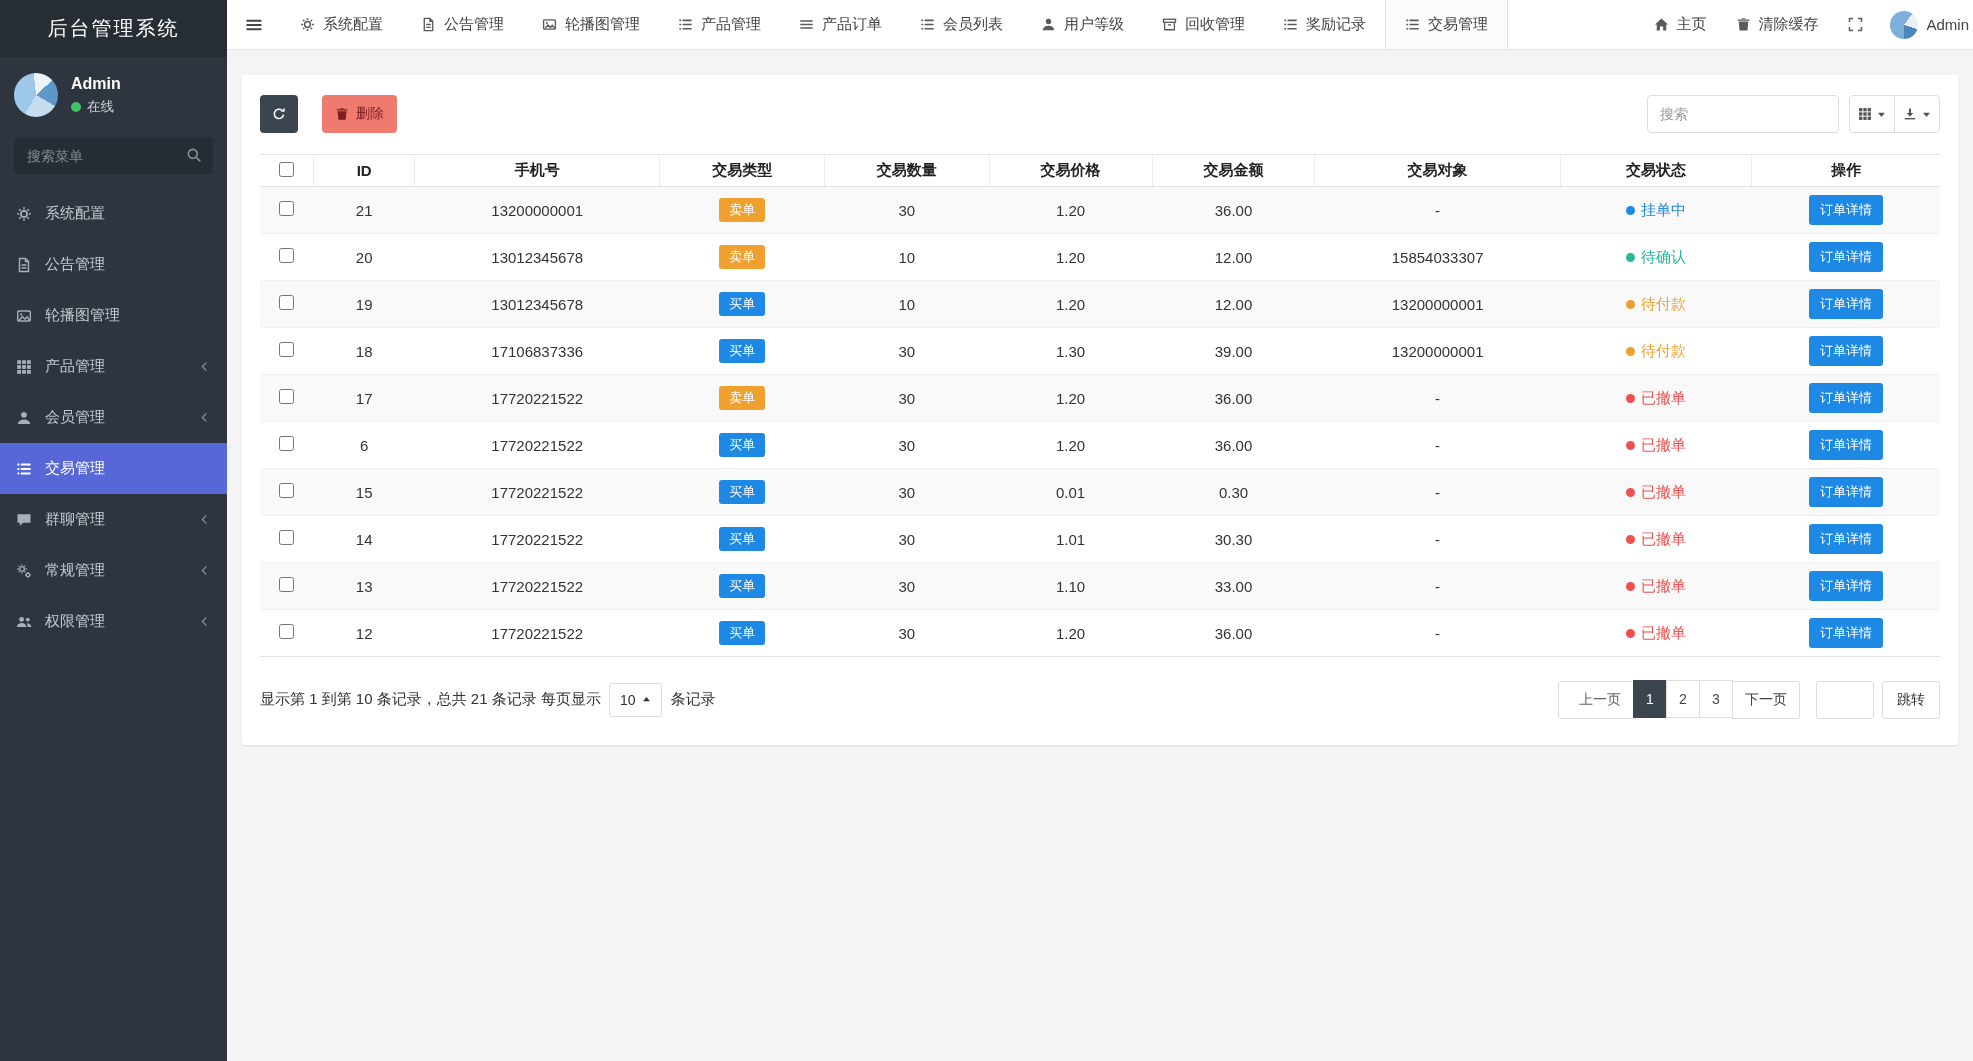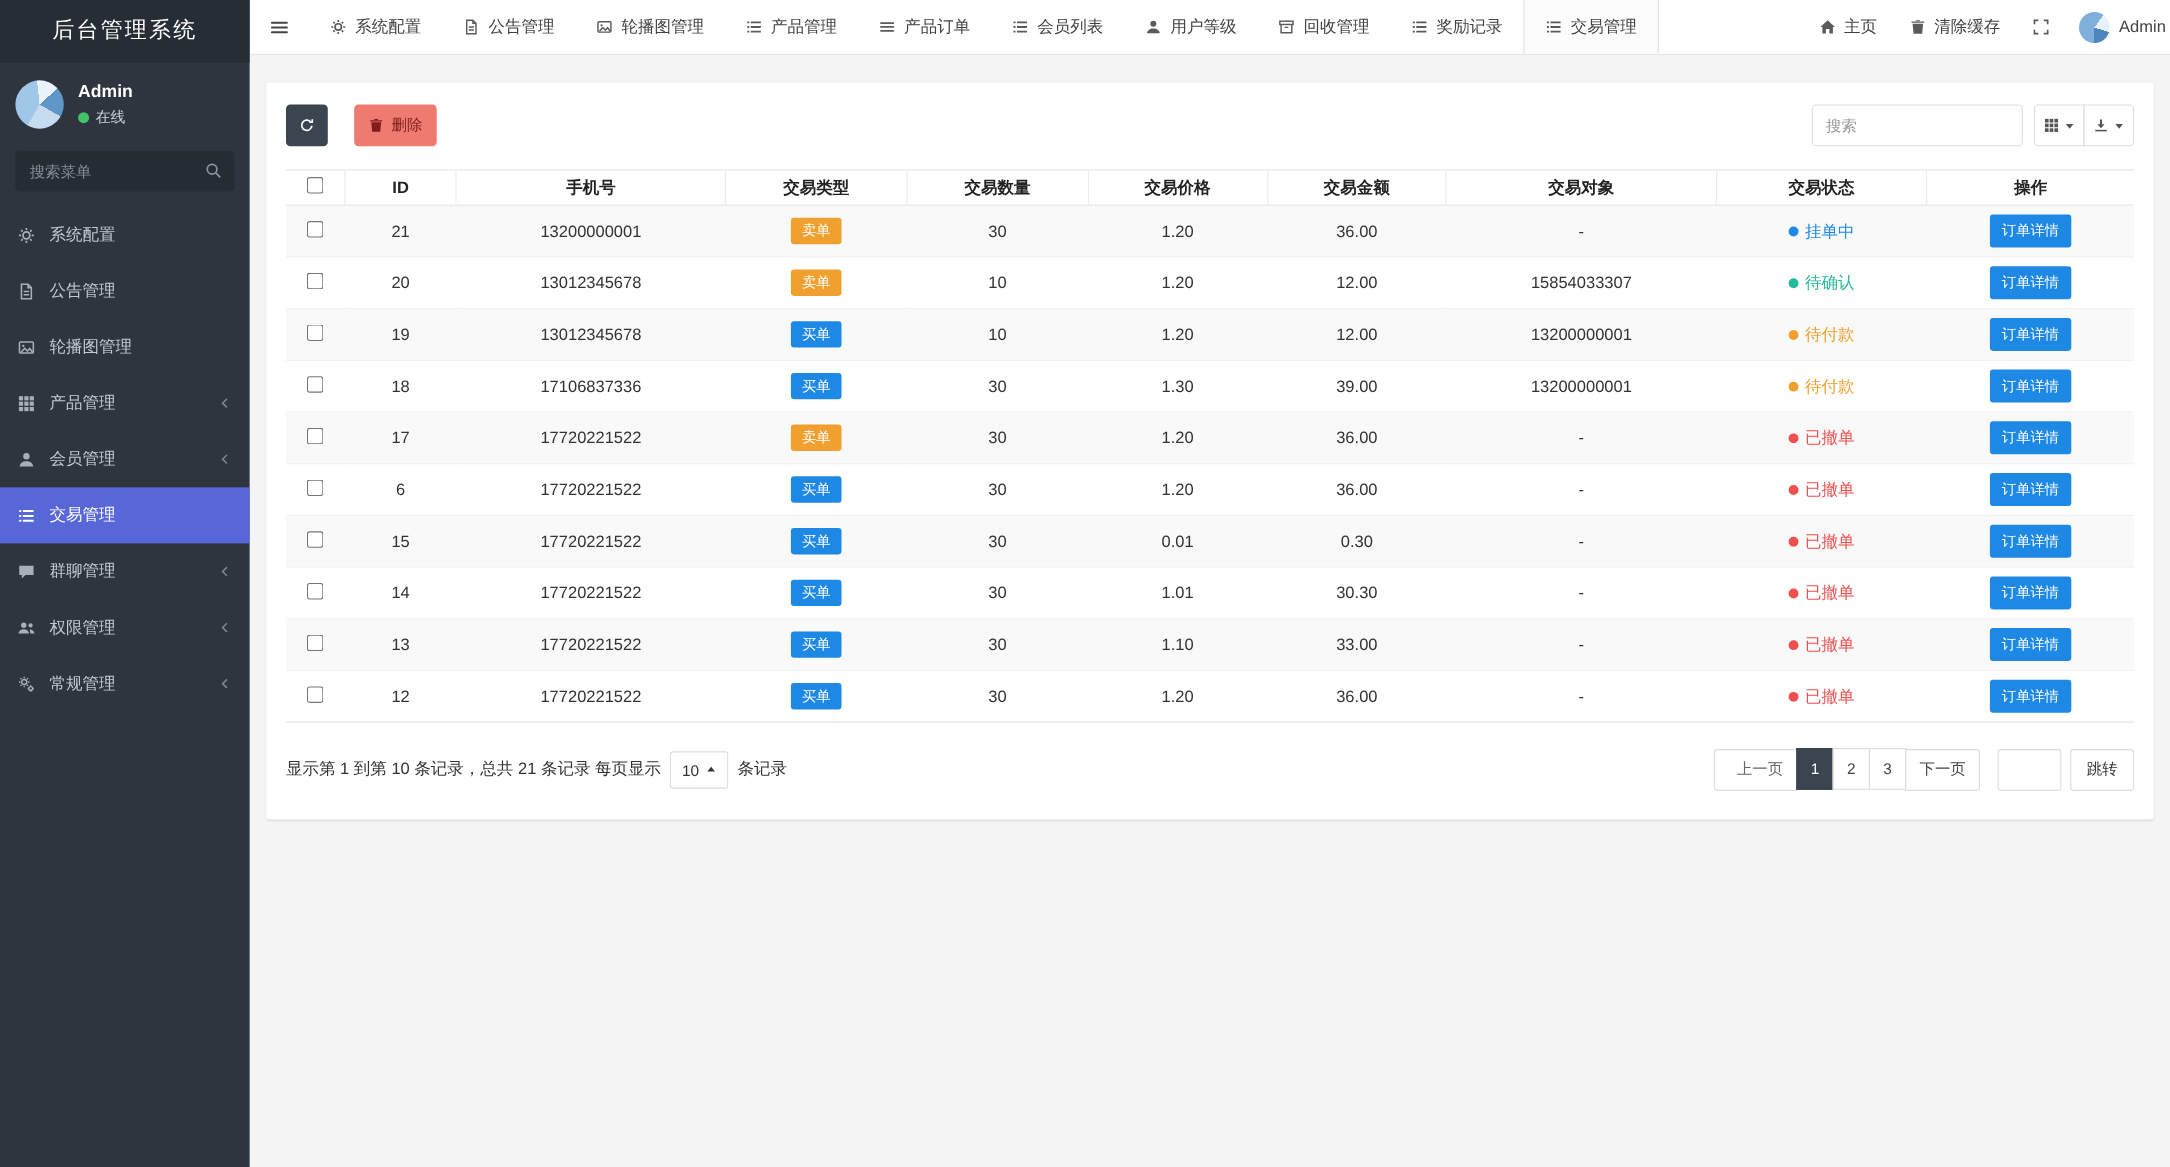--- a/index.html
+++ b/index.html
@@ -266,44 +266,44 @@
           </span>
           <span class="lbl">群聊管理</span>
           <span class="ic chev">
             <svg viewBox="0 0 16 16" fill="none" stroke="currentColor" stroke-width="1.8">
               <path d="M10.2 3.2 5.4 8l4.8 4.8"></path>
             </svg>
           </span>
         </div>
         <div class="menu-item">
           <span class="ic">
+            <svg viewBox="0 0 16 16" fill="none" stroke="currentColor" stroke-width="1.3">
+              <circle cx="6" cy="6" r="2.3"></circle>
+              <path d="M6 1.2v1.4M6 9.4v1.4M1.2 6h1.4M9.4 6h1.4M2.6 2.6l1 1M8.4 8.4l1 1M9.4 2.6l-1 1M3.6 8.4l-1 1"></path>
+              <circle cx="11.9" cy="11.9" r="1.7"></circle>
+              <path d="M11.9 9v1.1M11.9 13.7v1.1M9 11.9h1.1M13.7 11.9h1.1"></path>
+            </svg>
+          </span>
+          <span class="lbl">常规管理</span>
+          <span class="ic chev">
+            <svg viewBox="0 0 16 16" fill="none" stroke="currentColor" stroke-width="1.8">
+              <path d="M10.2 3.2 5.4 8l4.8 4.8"></path>
+            </svg>
+          </span>
+        </div>
+        <div class="menu-item">
+          <span class="ic">
             <svg viewBox="0 0 16 16" fill="currentColor">
               <circle cx="5.6" cy="5.4" r="2.4"></circle>
               <path d="M.8 13c.3-2.5 2.3-3.9 4.8-3.9s4.5 1.4 4.8 3.9z"></path>
               <circle cx="11.8" cy="5.6" r="1.9"></circle>
               <path d="M11 9.3c2.4.1 4.2 1.5 4.4 3.7h-3.8z"></path>
             </svg>
           </span>
           <span class="lbl">权限管理</span>
-          <span class="ic chev">
-            <svg viewBox="0 0 16 16" fill="none" stroke="currentColor" stroke-width="1.8">
-              <path d="M10.2 3.2 5.4 8l4.8 4.8"></path>
-            </svg>
-          </span>
-        </div>
-        <div class="menu-item">
-          <span class="ic">
-            <svg viewBox="0 0 16 16" fill="none" stroke="currentColor" stroke-width="1.3">
-              <circle cx="6" cy="6" r="2.3"></circle>
-              <path d="M6 1.2v1.4M6 9.4v1.4M1.2 6h1.4M9.4 6h1.4M2.6 2.6l1 1M8.4 8.4l1 1M9.4 2.6l-1 1M3.6 8.4l-1 1"></path>
-              <circle cx="11.9" cy="11.9" r="1.7"></circle>
-              <path d="M11.9 9v1.1M11.9 13.7v1.1M9 11.9h1.1M13.7 11.9h1.1"></path>
-            </svg>
-          </span>
-          <span class="lbl">常规管理</span>
           <span class="ic chev">
             <svg viewBox="0 0 16 16" fill="none" stroke="currentColor" stroke-width="1.8">
               <path d="M10.2 3.2 5.4 8l4.8 4.8"></path>
             </svg>
           </span>
         </div>
       </nav>
   </aside>
 
   <div class="main-col">

